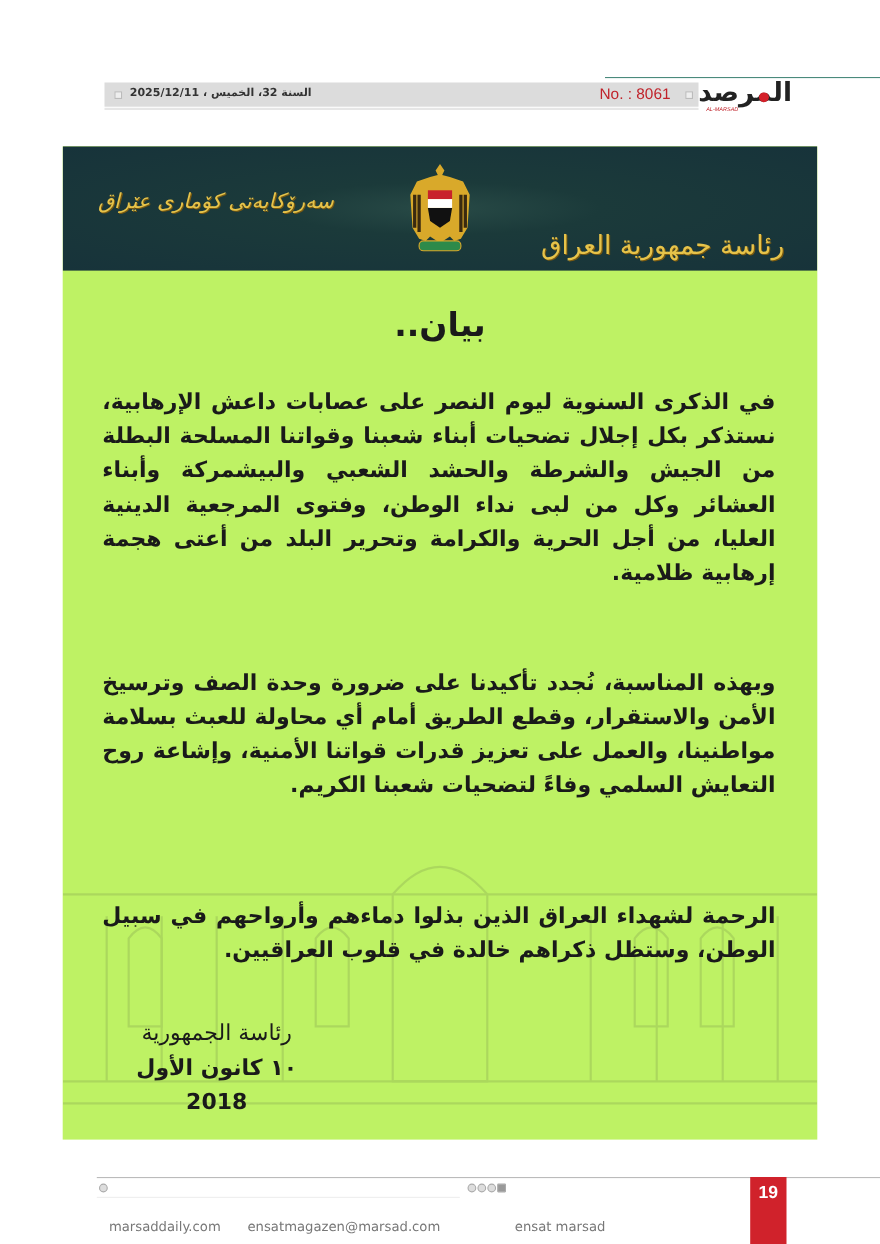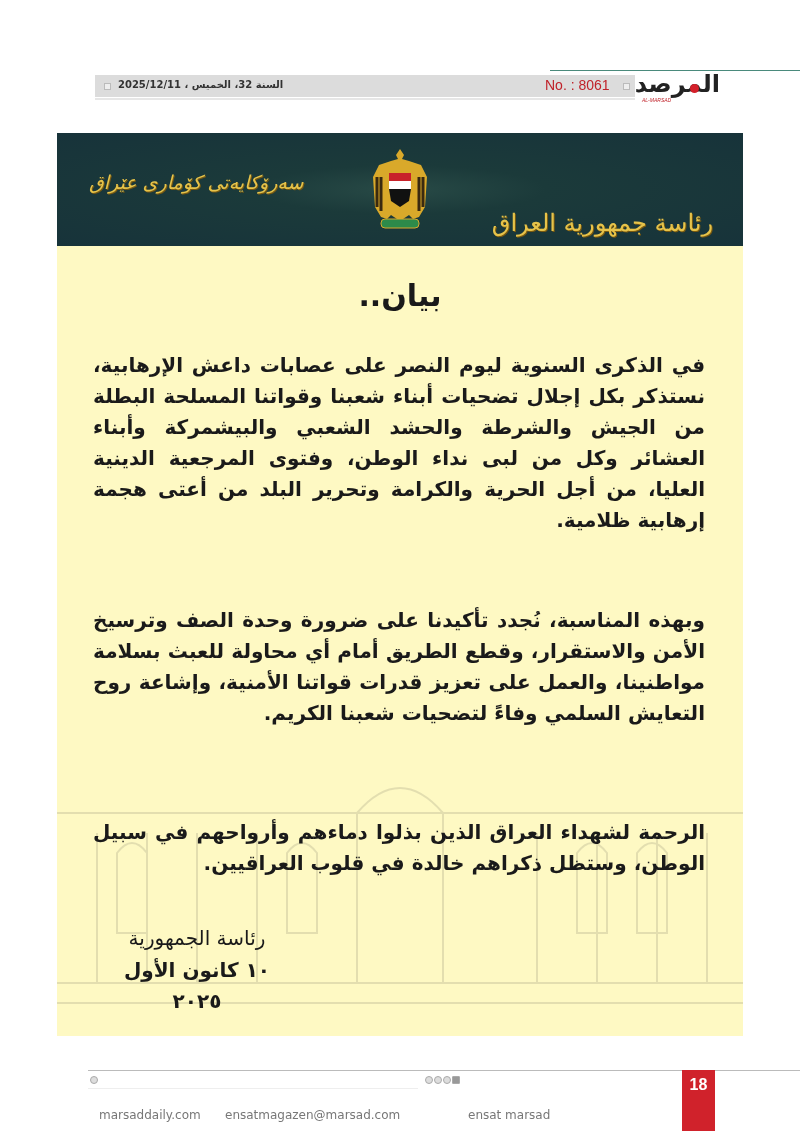--- a/index.html
+++ b/index.html
@@ -43,21 +43,21 @@
     background: #d4202a;
   }
   .logo-en {
     position: absolute; left: 2px; top: 27px; font-size: 5px; color: #c0222a; font-style: italic;
     font-family: "Liberation Sans", sans-serif;
   }
 
   
   .card {
     position: absolute; left: 57px; top: 133px; width: 686px; height: 903px;
-    background: #fef9c3; overflow: hidden;
+    background: #bef264; overflow: hidden;
   }
   .banner {
     position: absolute; left: 0; top: 0; width: 686px; height: 113px;
     background: radial-gradient(ellipse at 50% 50%, #284a46 0%, #1b3a3a 30%, #17333a 100%);
   }
   .banner-left {
     position: absolute; left: 32px; top: 38px; font-size: 19px; color: #e6c34a;
     direction: rtl; font-style: italic; font-family: "DejaVu Serif", serif;
     text-shadow: 1px 1px 0 #7a5a10;
   }
@@ -149,26 +149,26 @@
       <path d="M520 100 Q535 80 550 100 L550 180 L520 180 Z M580 100 Q595 80 610 100 L610 180 L580 180 Z"></path>
       <path d="M60 100 Q75 80 90 100 L90 180 L60 180 Z M230 100 Q245 80 260 100 L260 180 L230 180 Z"></path>
     </g>
   </svg>
 
   <div class="title">بيان..</div>
   <div class="para p1">في الذكرى السنوية ليوم النصر على عصابات داعش الإرهابية، نستذكر بكل إجلال تضحيات أبناء شعبنا وقواتنا المسلحة البطلة من الجيش والشرطة والحشد الشعبي والبيشمركة وأبناء العشائر وكل من لبى نداء الوطن، وفتوى المرجعية الدينية العليا، من أجل الحرية والكرامة وتحرير البلد من أعتى هجمة إرهابية ظلامية.</div>
   <div class="para p3">الرحمة لشهداء العراق الذين بذلوا دماءهم وأرواحهم في سبيل الوطن، وستظل ذكراهم خالدة في قلوب العراقيين.</div>
   <div class="para p2">وبهذه المناسبة، نُجدد تأكيدنا على ضرورة وحدة الصف وترسيخ الأمن والاستقرار، وقطع الطريق أمام أي محاولة للعبث بسلامة مواطنينا، والعمل على تعزيز قدرات قواتنا الأمنية، وإشاعة روح التعايش السلمي وفاءً لتضحيات شعبنا الكريم.</div>
   <div class="sign sign1">رئاسة الجمهورية</div>
-  <div class="sign sign2">١٠ كانون الأول ٢٠٢٥</div>
+  <div class="sign sign2">١٠ كانون الأول 2018</div>
 </div>
 
 <div class="foot-rule"></div>
 <div class="foot-rule2"></div>
 <span class="foot-icon" style="left:90px;"></span>
 <div class="foot-text" style="left:99px;">marsaddaily.com</div>
 <div class="foot-text" style="left:225px;">ensatmagazen@marsad.com</div>
 <span class="foot-icon" style="left:425px;"></span>
 <span class="foot-icon" style="left:434px;"></span>
 <span class="foot-icon" style="left:443px;"></span>
 <span class="foot-icon" style="left:452px;border-radius:1px;background:#999;"></span>
 <div class="foot-text" style="left:468px;">ensat marsad</div>
-<div class="page-badge">18</div>
+<div class="page-badge">19</div>
 
 </body></html>

